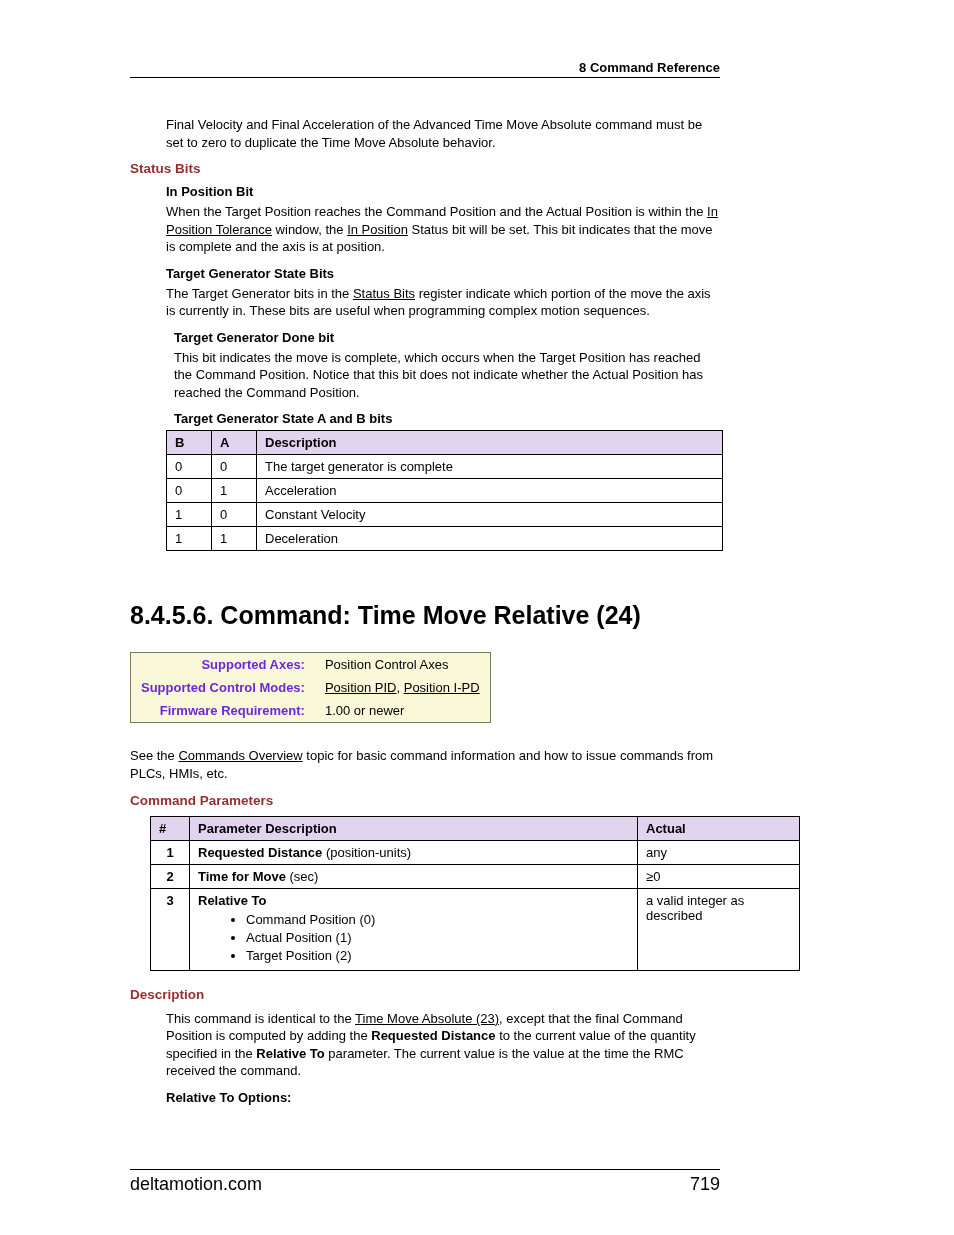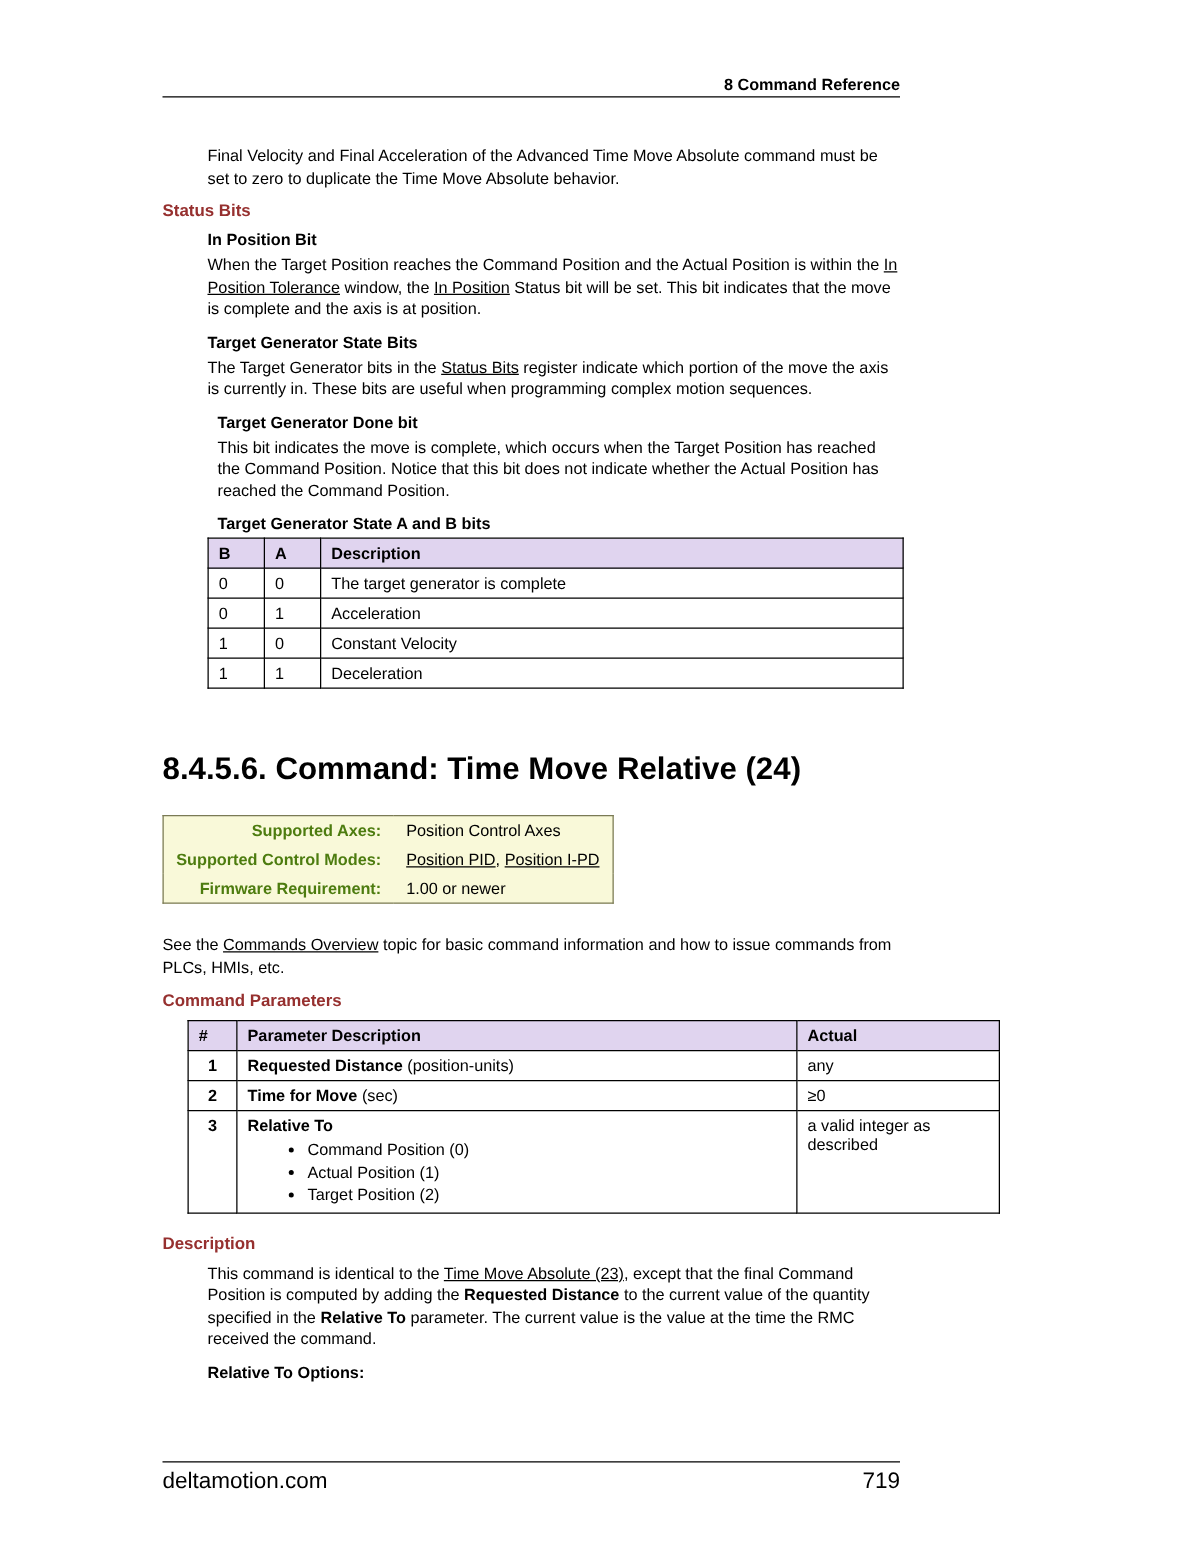--- a/index.html
+++ b/index.html
@@ -77,21 +77,21 @@
     border: 1px solid #7a7a55;
     background: #f9f9d9;
     margin: 0 0 24px 0;
   }
   table.info-box td {
     padding: 4px 10px;
     font-size: 13px;
   }
   table.info-box td.label {
     font-weight: bold;
-    color: #4d7c0f;
+    color: #6d28d9;
     text-align: right;
     white-space: nowrap;
   }
   table.params {
     border-collapse: collapse;
     margin: 4px 0 0 20px;
     width: 650px;
   }
   table.params th, table.params td {
     border: 1px solid #000;

